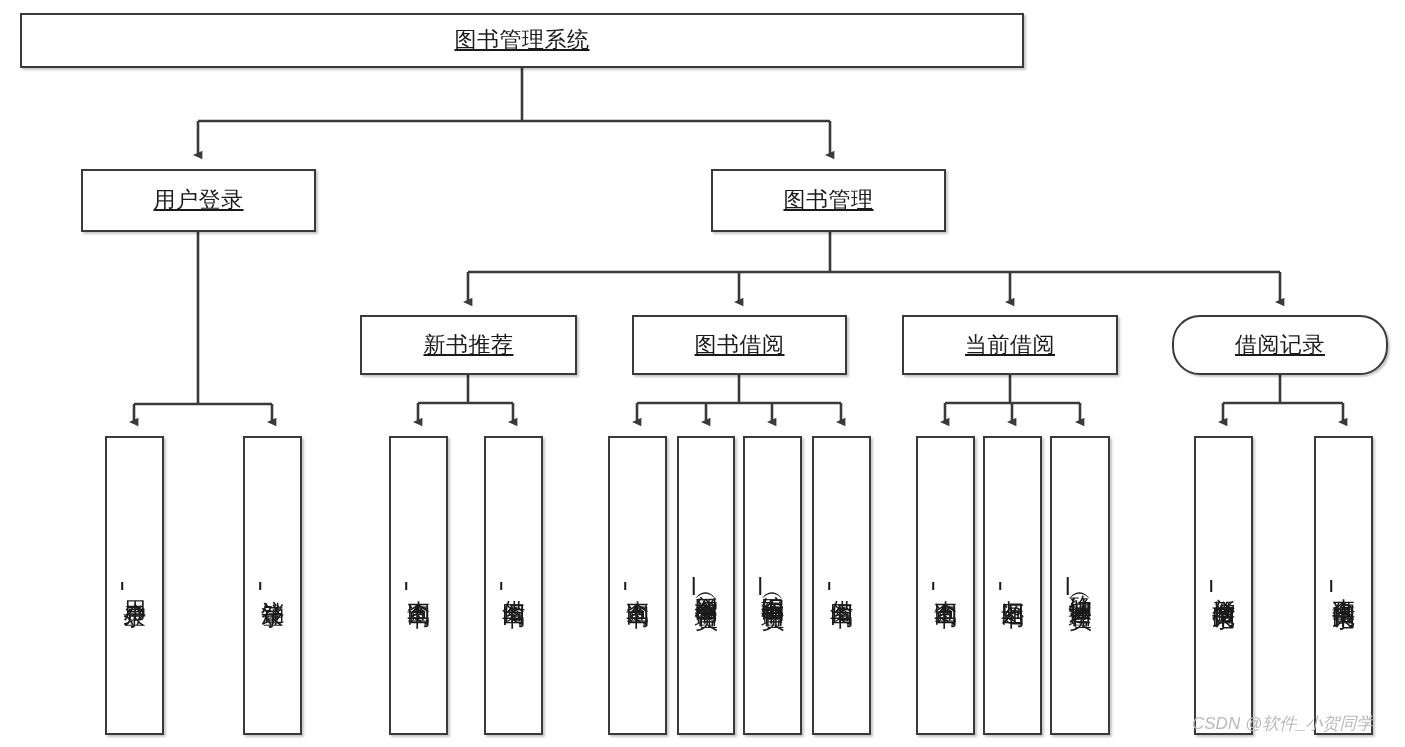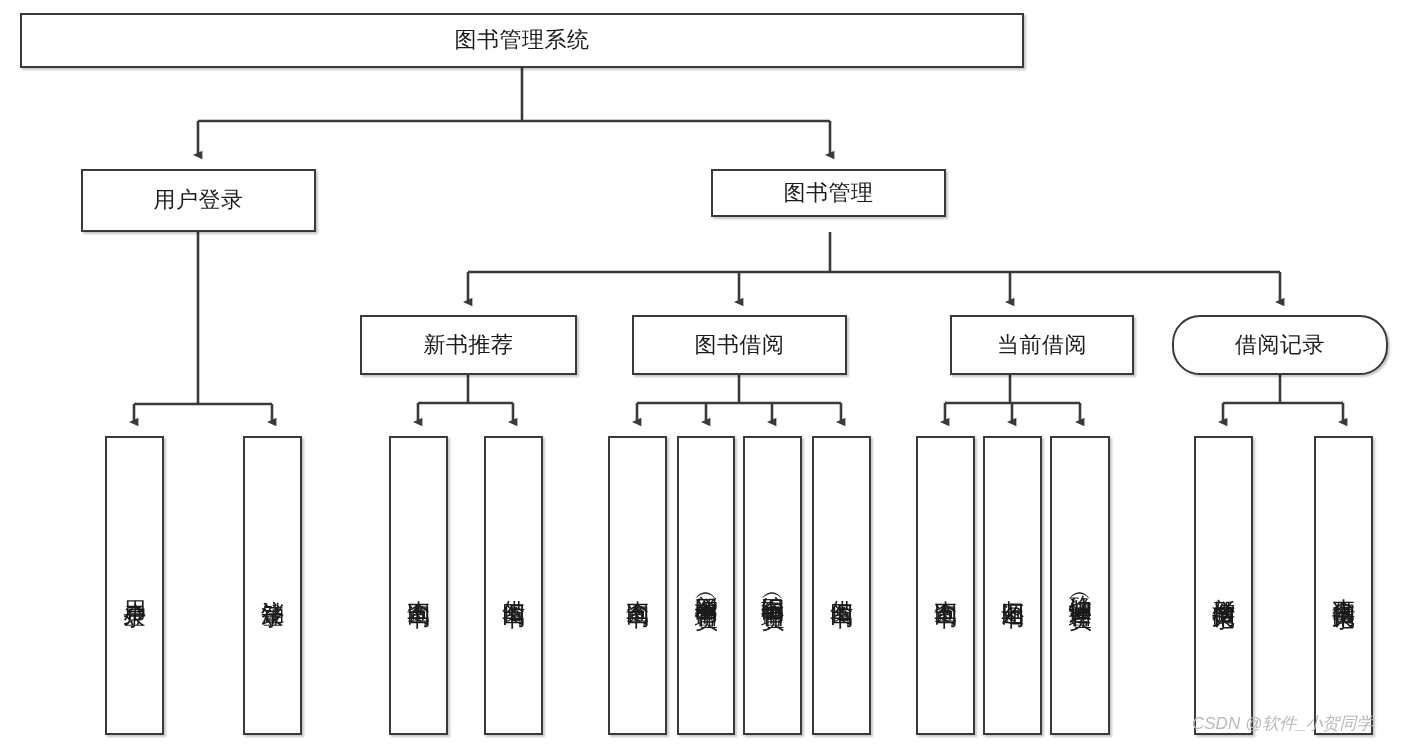--- a/index.html
+++ b/index.html
@@ -35,20 +35,21 @@
     align-items: center;
     justify-content: center;
     color: #1a1a1a;
     z-index: 2;
   }
   .node .lbl {
     display: block;
     text-align: left;
     line-height: 1.12;
     letter-spacing: 0.5px;
+    text-decoration: underline;
   }
   .node.h-node .lbl {
     font-size: 22px;
     white-space: nowrap;
   }
   .node.v-node {
     align-items: center;
     justify-content: center;
   }
   .node.v-node .lbl {
@@ -126,31 +127,31 @@
     </g>
   </svg>
 
   <div class="node h-node" style="left:20px; top:13px; width:1004px; height:55px;">
     <span class="lbl">图书管理系统</span>
   </div>
 
   <div class="node h-node" style="left:81px; top:169px; width:235px; height:63px;">
     <span class="lbl">用户登录</span>
   </div>
-  <div class="node h-node" style="left:711px; top:169px; width:235px; height:48px;">
+  <div class="node h-node" style="left:711px; top:169px; width:235px; height:63px;">
     <span class="lbl">图书管理</span>
   </div>
 
   <div class="node h-node" style="left:632px; top:315px; width:215px; height:60px;">
     <span class="lbl">图书借阅</span>
   </div>
   <div class="node h-node" style="left:360px; top:315px; width:217px; height:60px;">
     <span class="lbl">新书推荐</span>
   </div>
-  <div class="node h-node" style="left:902px; top:315px; width:184px; height:60px;margin-left:48px;">
+  <div class="node h-node" style="left:902px; top:315px; width:216px; height:60px;">
     <span class="lbl">当前借阅</span>
   </div>
   <div class="node h-node" style="left:1172px; top:315px; width:216px; height:60px;border-radius:28px;">
     <span class="lbl">借阅记录</span>
   </div>
 
   <div class="node v-node" style="left:105px; top:436px; width:59px; height:299px;">
     <span class="lbl">用户登录</span>
   </div>
   <div class="node v-node" style="left:243px; top:436px; width:59px; height:299px;">

